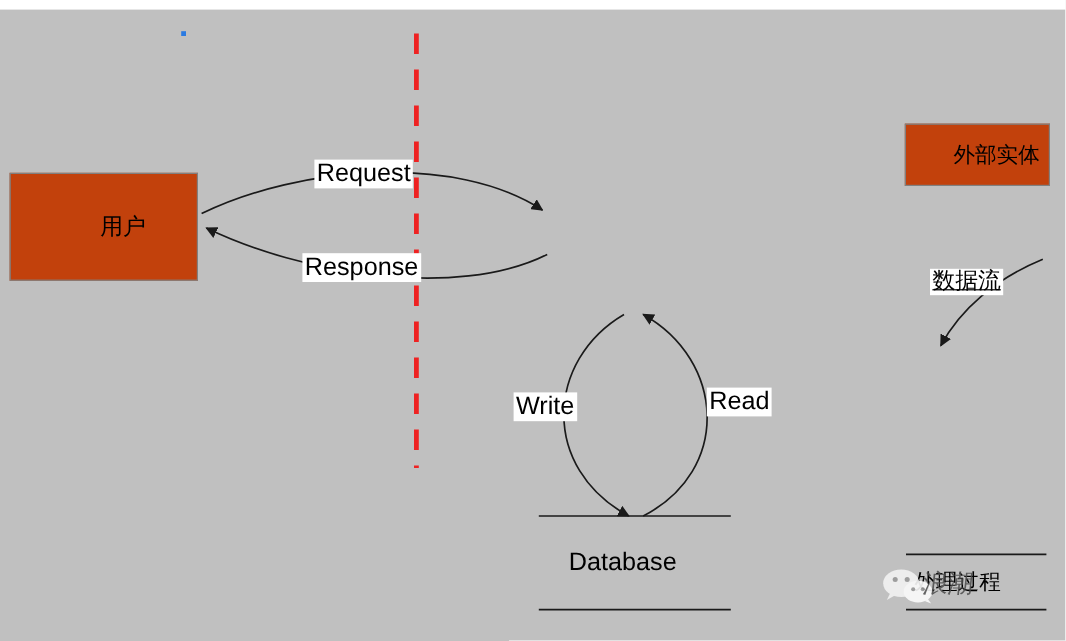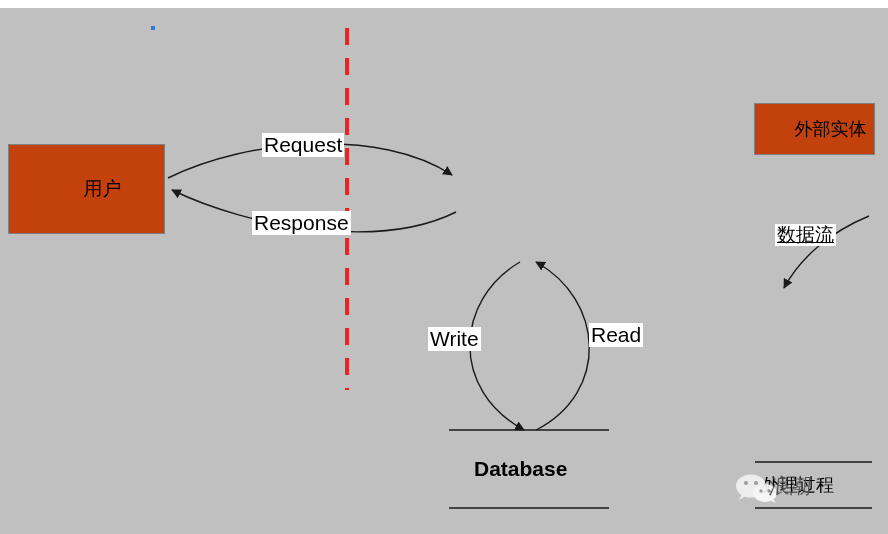--- a/index.html
+++ b/index.html
@@ -96,21 +96,21 @@
   #label-response { left: 252px; top: 211px; }
   #label-write   { left: 428px; top: 327px; }
   #label-read    { left: 589px; top: 323px; }
   #label-dataflow { left: 775px; top: 224px; }
   .store-label {
     position: absolute;
     color: #000000;
     font-size: 21px;
     white-space: nowrap;
   }
-  #label-database { left: 474px; top: 457px; font-weight: bold; }
+  #label-database { left: 474px; top: 457px; }
   #label-datastore {
     left: 762px;
     top: 473px;
     font-size: 18px;
   }
   
   #watermark {
     position: absolute;
     left: 735px;
     top: 470px;

